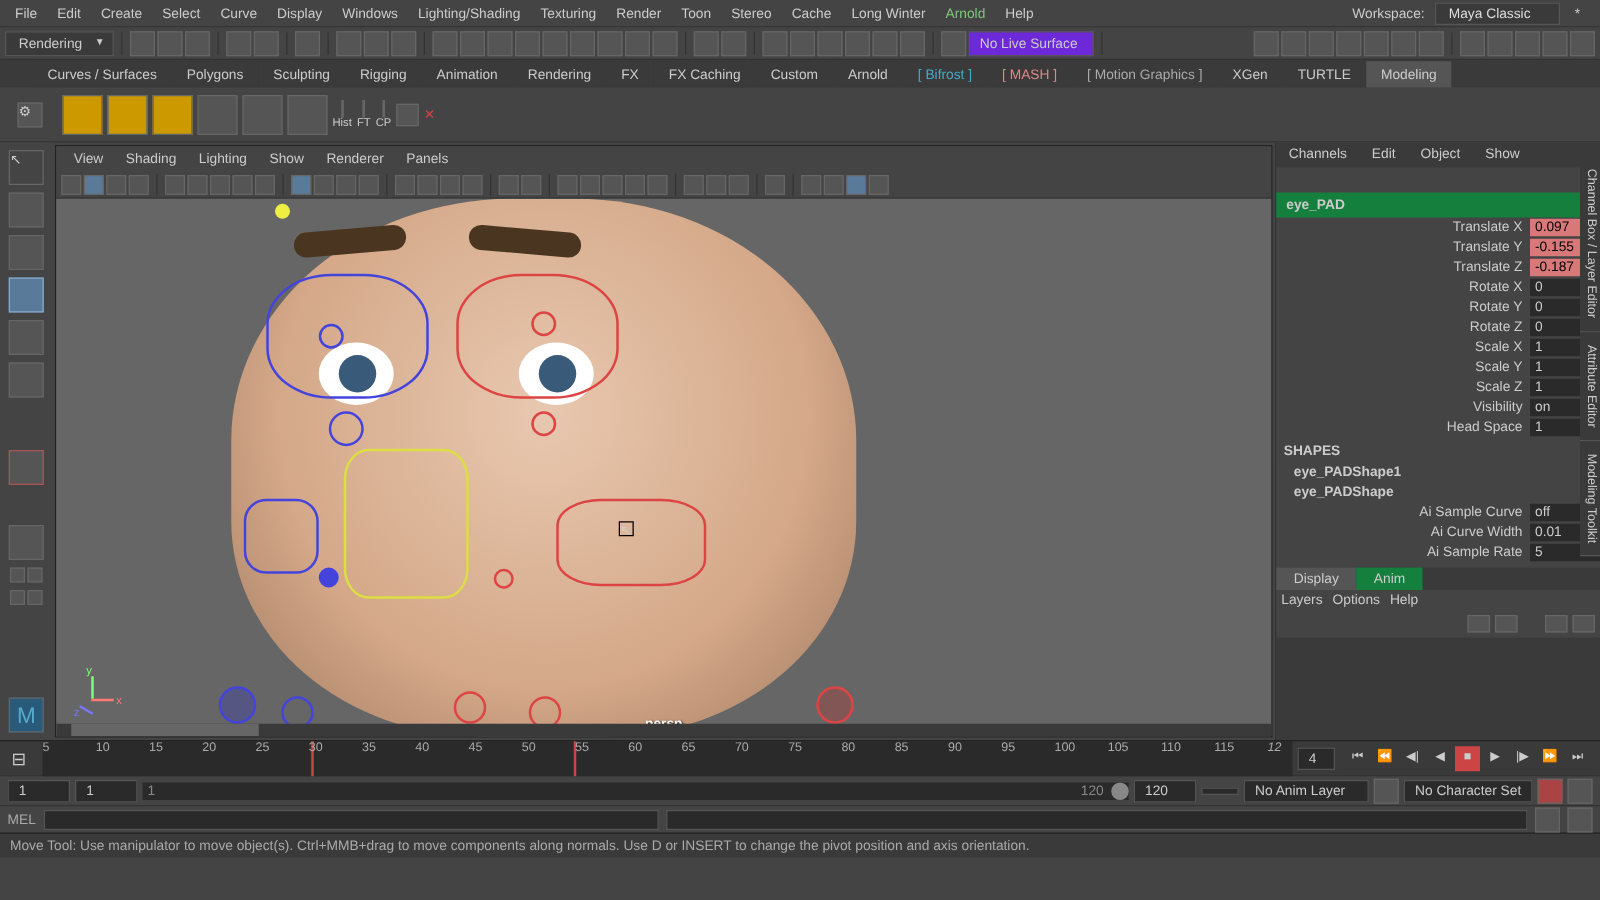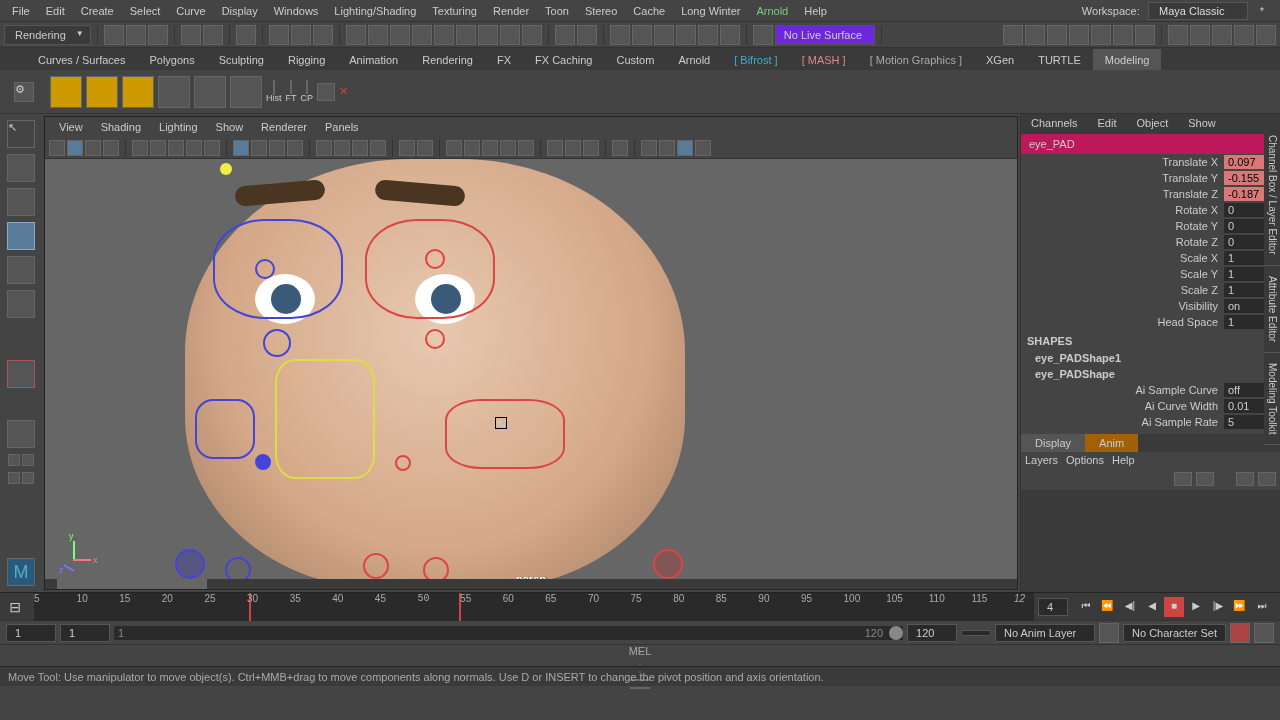--- a/index.html
+++ b/index.html
@@ -52,31 +52,31 @@
 .eye-l::after { content:''; position: absolute; left: 16px; top: 10px; width: 30px; height: 30px; background: #3a5a7a; border-radius: 50%; }
 .eye-r { position: absolute; left: 370px; top: 115px; width: 60px; height: 50px; background: #fff; border-radius: 50%; }
 .eye-r::after { content:''; position: absolute; left: 16px; top: 10px; width: 30px; height: 30px; background: #3a5a7a; border-radius: 50%; }
 .brow-l { position: absolute; left: 190px; top: 24px; width: 90px; height: 20px; background: #4a3520; border-radius: 10px; transform: rotate(-5deg); }
 .brow-r { position: absolute; left: 330px; top: 24px; width: 90px; height: 20px; background: #4a3520; border-radius: 10px; transform: rotate(5deg); }
 .ctrl { position: absolute; border: 2px solid; border-radius: 50%; background: transparent; }
 
 .channel-box { width: 260px; background: #444; display: flex; flex-direction: column; border-left: 1px solid #333; }
 .cb-tabs { height: 20px; display: flex; background: #3a3a3a; }
 .cb-tab { padding: 3px 10px; cursor: pointer; }
-.cb-obj { padding: 4px 8px; font-weight: normal; background: #be185d; }
+.cb-obj { padding: 4px 8px; font-weight: bold; background: #15803d; margin-top: 20px; }
 .cb-rows { flex: 0 0 auto; }
 .cb-row { display: flex; height: 16px; align-items: center; }
 .cb-label { flex: 1; text-align: right; padding-right: 6px; color: #ccc; font-size: 11px; }
 .cb-val { width: 56px; background: #2a2a2a; padding: 1px 4px; font-size: 11px; }
 .cb-val.hl { background: #d87878; color: #000; }
 .shapes-hdr { padding: 3px 6px; font-weight: bold; background: #444; margin-top: 2px; }
 .shape-item { padding: 2px 14px; }
 
 .disp-anim { display: flex; background: #3a3a3a; margin-top: 4px; }
-.da-tab { padding: 3px 14px; background: #a16207; }
+.da-tab { padding: 3px 14px; background: #15803d; }
 .da-tab.active { background: #555; }
 .layer-bar { display: flex; background: #444; padding: 2px 4px; gap: 8px; }
 .layer-btns { display: flex; gap: 4px; padding: 4px; justify-content: flex-end; }
 .lb { width: 18px; height: 14px; background: #555; border: 1px solid #666; }
 
 .side-tabs { position: absolute; right: 0; top: 125px; width: 16px; display: flex; flex-direction: column; }
 .side-tab { writing-mode: vertical-rl; padding: 10px 2px; background: #3a3a3a; font-size: 10px; border-bottom: 1px solid #555; cursor: pointer; }
 
 .timeslider { background: #3a3a3a; height: 28px; display: flex; align-items: center; position: relative; border-top: 1px solid #222; }
 .ts-ruler { flex: 1; height: 28px; position: relative; background: #2a2a2a; margin: 0 4px; }
@@ -85,21 +85,21 @@
 .playback { display: flex; gap: 2px; padding: 0 8px; }
 .pb-btn { width: 20px; height: 20px; background: #3a3a3a; color: #ccc; text-align: center; line-height: 18px; font-size: 10px; }
 .pb-btn.stop { background: #c44; }
 
 .range-row { background: #444; height: 24px; display: flex; align-items: center; padding: 0 6px; gap: 4px; border-top: 1px solid #333; }
 .range-field { background: #2a2a2a; padding: 2px 8px; border: 1px solid #555; min-width: 50px; }
 .range-slider { flex: 1; height: 14px; background: #2a2a2a; position: relative; }
 .range-thumb { position: absolute; right: 0; width: 14px; height: 14px; background: #888; border-radius: 50%; }
 .anim-layer { background: #2a2a2a; padding: 2px 8px; border: 1px solid #555; min-width: 100px; }
 
-.cmd-row { background: #444; height: 22px; display: flex; align-items: center; padding: 0 6px; gap: 6px; border-top: 1px solid #333; flex-direction: column; }
+.cmd-row { background: #444; height: 22px; display: flex; align-items: center; padding: 0 6px; gap: 6px; border-top: 1px solid #333; }
 .cmd-label { color: #aaa; }
 .cmd-input { flex: 1; background: #2a2a2a; height: 16px; border: 1px solid #555; }
 
 .help-line { background: #3a3a3a; height: 20px; display: flex; align-items: center; padding: 0 8px; color: #aaa; border-top: 1px solid #222; }
 
 .hscroll { position: absolute; bottom: 0; left: 0; right: 0; height: 10px; background: #3a3a3a; }
 .hscroll .thumb { position: absolute; left: 12px; width: 150px; height: 10px; background: #666; }
 </style>
 </head>
 <body>
@@ -439,21 +439,21 @@
     <div class="ts-key" style="left:42.5%"></div>
   <div class="ts-tick" style="left: 0%;">5</div>
       <div class="ts-tick" style="left: 4.26087%;">10</div>
       <div class="ts-tick" style="left: 8.52174%;">15</div>
       <div class="ts-tick" style="left: 12.7826%;">20</div>
       <div class="ts-tick" style="left: 17.0435%;">25</div>
       <div class="ts-tick" style="left: 21.3043%;">30</div>
       <div class="ts-tick" style="left: 25.5652%;">35</div>
       <div class="ts-tick" style="left: 29.8261%;">40</div>
       <div class="ts-tick" style="left: 34.087%;">45</div>
-      <div class="ts-tick" style="left: 38.3478%; font-family: Liberation Mono, monospace;">50</div>
+      <div class="ts-tick" style="left: 38.3478%;">50</div>
       <div class="ts-tick" style="left: 42.6087%;">55</div>
       <div class="ts-tick" style="left: 46.8696%;">60</div>
       <div class="ts-tick" style="left: 51.1304%;">65</div>
       <div class="ts-tick" style="left: 55.3913%;">70</div>
       <div class="ts-tick" style="left: 59.6522%;">75</div>
       <div class="ts-tick" style="left: 63.913%;">80</div>
       <div class="ts-tick" style="left: 68.1739%;">85</div>
       <div class="ts-tick" style="left: 72.4348%;">90</div>
       <div class="ts-tick" style="left: 76.6957%;">95</div>
       <div class="ts-tick" style="left: 80.9565%;">100</div>

